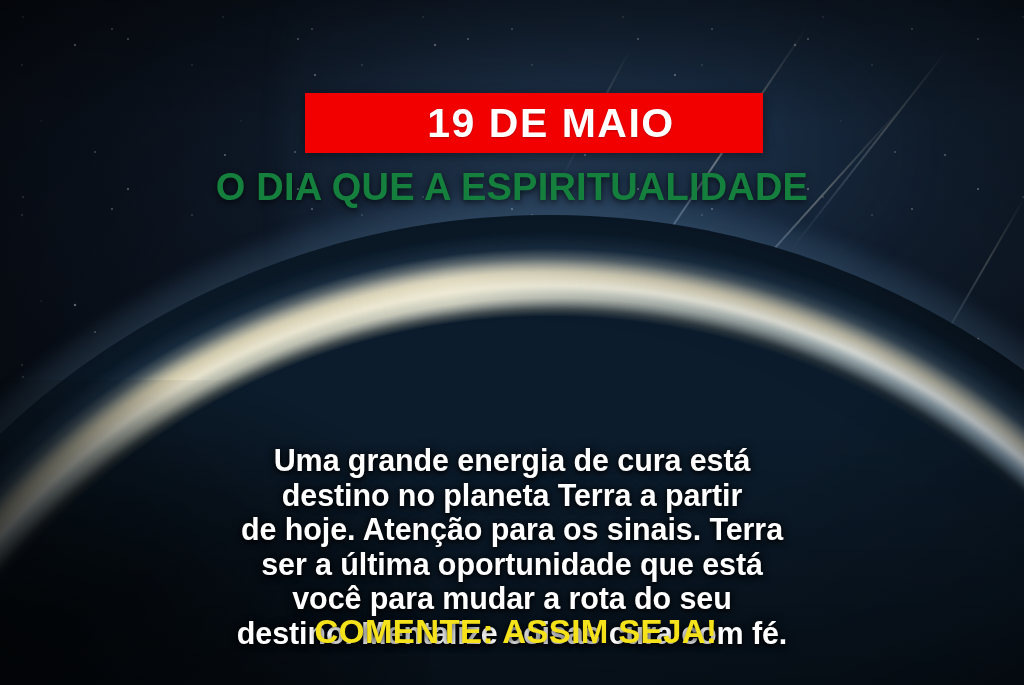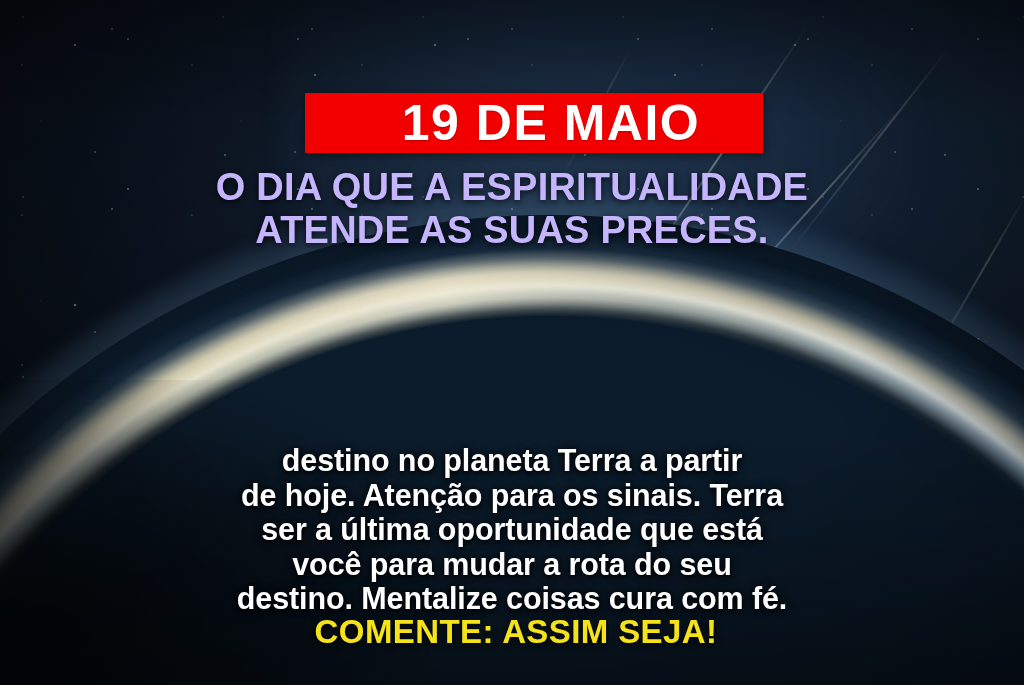--- a/index.html
+++ b/index.html
@@ -178,36 +178,36 @@
     width: 458px;
     height: 60px;
     background: #f20000;
     display: flex;
     align-items: center;
     justify-content: center;
     box-shadow: 0 2px 10px rgba(0,0,0,0.45);
   }
   .date-banner .date-text {
     color: #ffffff;
-    font-size: 50px;
+    font-size: 41px;
     font-weight: bold;
     letter-spacing: 1.5px;
     line-height: 1;
     white-space: nowrap;
     text-shadow: 0 1px 2px rgba(0,0,0,0.22);
     margin-left: 34px;
   }
 
   .headline {
     position: absolute;
     left: 0;
     right: 0;
     top: 166px;
     text-align: center;
-    color: #c4b5fd;
+    color: #15803d;
     font-size: 38px;
     font-weight: bold;
     line-height: 1.12;
     letter-spacing: 0.2px;
     text-shadow: 0 2px 6px rgba(0,0,0,0.70);
     padding: 0 48px;
   }
   .headline .hl-line { display: block; white-space: nowrap; }
 
   .body-copy {
@@ -268,24 +268,24 @@
   <div class="vignette"></div>
 
   <div class="content">
 
     <div class="date-banner">
       <span class="date-text">19 DE MAIO</span>
     </div>
 
     <div class="headline">
       <span class="hl-line">O DIA QUE A ESPIRITUALIDADE</span>
-      <span class="hl-line">ATENDE AS SUAS PRECES.</span>
     </div>
 
     <div class="body-copy">
+      <span class="bc-line">Uma grande energia de cura está</span>
       <span class="bc-line">destino no planeta Terra a partir</span>
       <span class="bc-line">de hoje. Atenção para os sinais. Terra</span>
       <span class="bc-line">ser a última oportunidade que está</span>
       <span class="bc-line">você para mudar a rota do seu</span>
       <span class="bc-line">destino. Mentalize coisas cura com fé.</span>
     </div>
 
     <div class="cta">
       <span>COMENTE: ASSIM SEJA!</span>
     </div>

